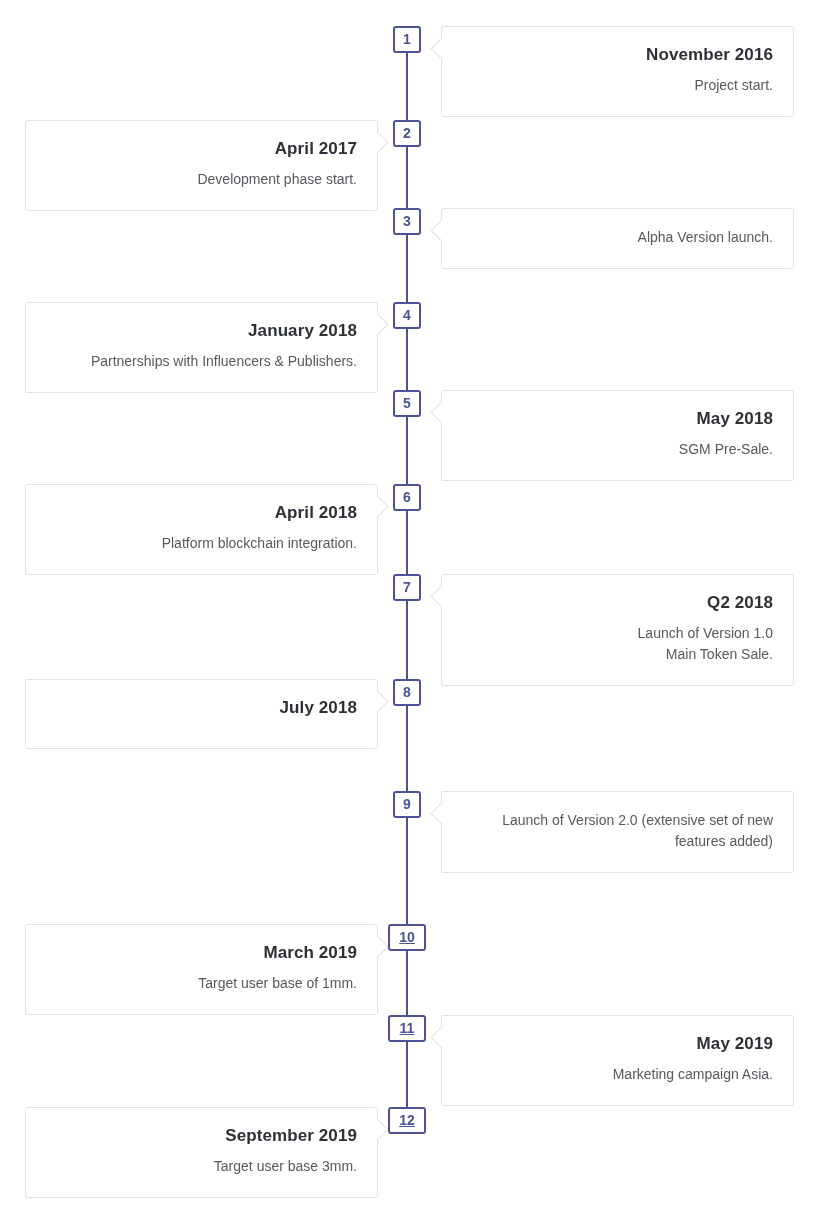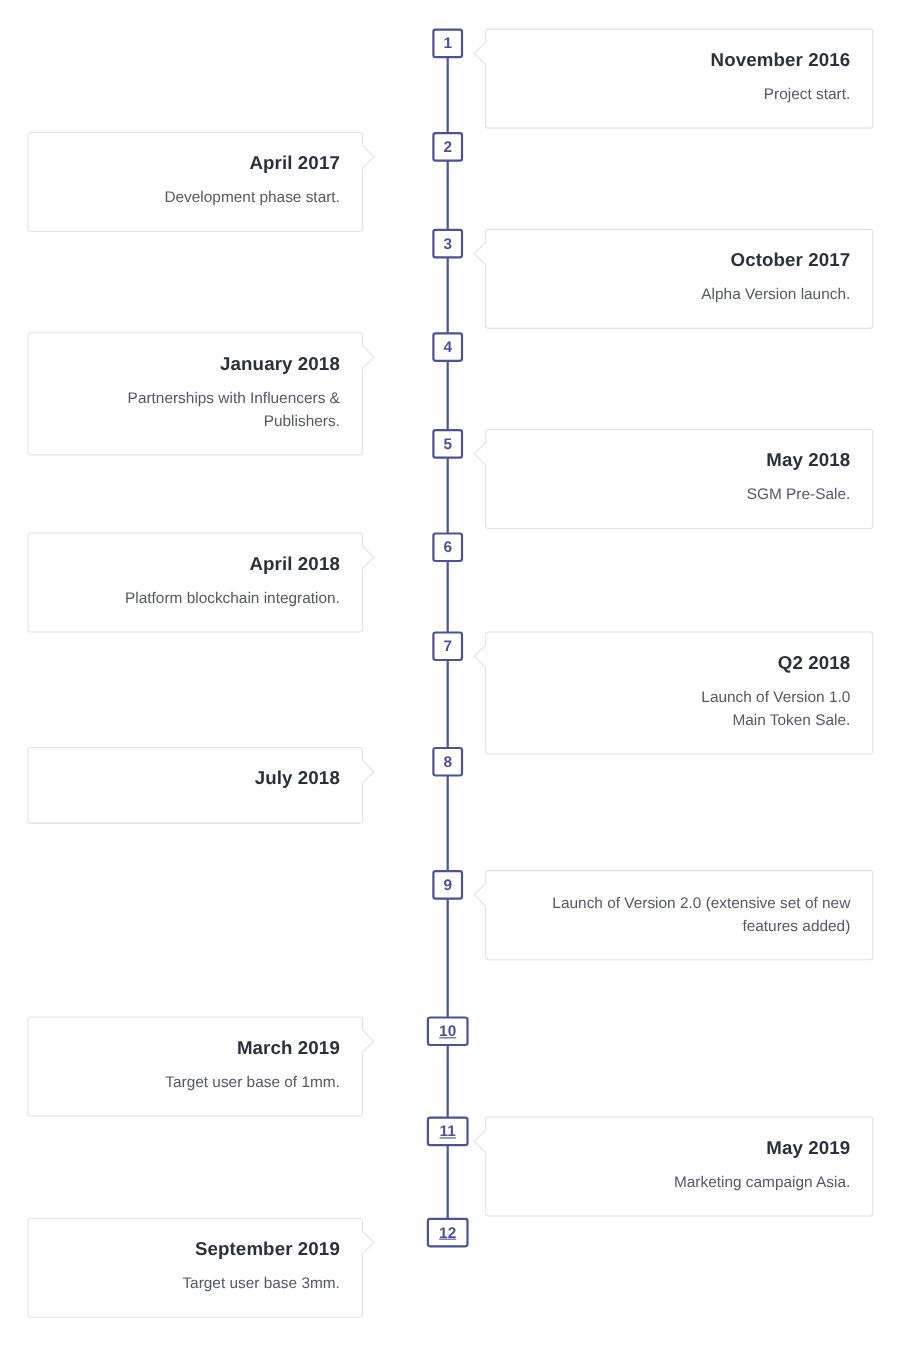--- a/index.html
+++ b/index.html
@@ -73,21 +73,21 @@
     padding: 18px 20px 20px 20px;
     z-index: 1;
     text-align: right;
   }
   .card.right {
     left: 441px;
     width: 353px;
   }
   .card.left {
     left: 25px;
-    width: 305px;
+    width: 353px;
   }
 
   
   .notch {
     position: absolute;
     top: 10px;
     width: 12px;
     height: 22px;
     overflow: hidden;
     z-index: 2;
@@ -159,21 +159,20 @@
           <h3 class="card-title">April 2017</h3>
           <p class="card-body">
             <span class="line">Development phase start.</span>
           </p>
         </div>
       </div>
       <div class="entry" style="top: 208px;">
         <div class="badge">3</div>
         <div class="card right">
           <span class="notch"></span>
-          <h3 class="card-title">October 2017</h3>
           <p class="card-body">
             <span class="line">Alpha Version launch.</span>
           </p>
         </div>
       </div>
       <div class="entry" style="top: 302px;">
         <div class="badge">4</div>
         <div class="card left">
           <span class="notch"></span>
           <h3 class="card-title">January 2018</h3>

